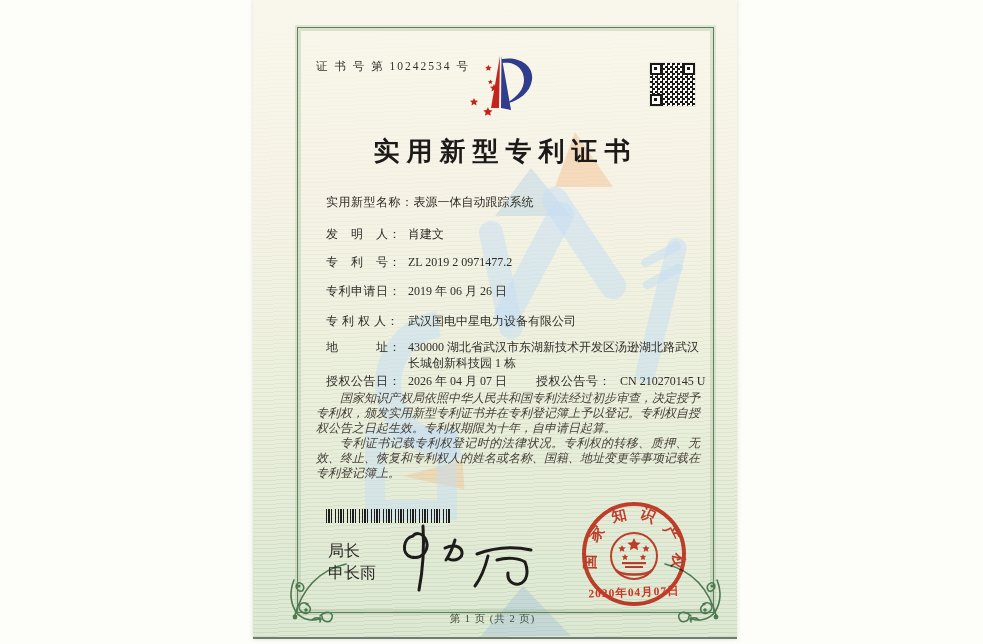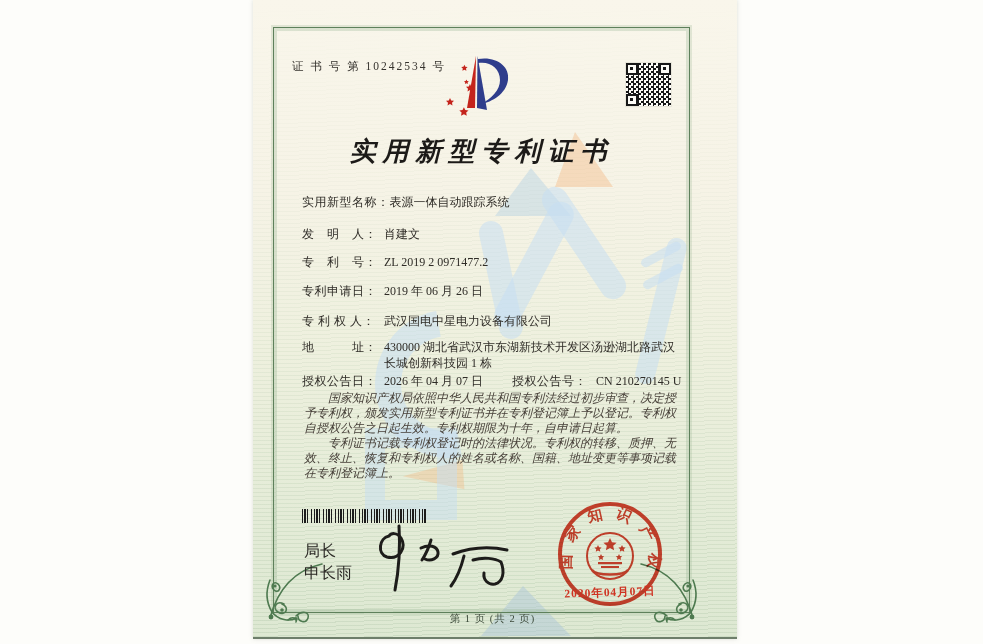--- a/index.html
+++ b/index.html
@@ -28,21 +28,21 @@
   .wm{position:absolute;pointer-events:none;}
   .wm-tri-blue1{left:242px;top:168px;width:0;height:0;border-left:36px solid transparent;border-right:40px solid transparent;border-bottom:48px solid rgba(173,205,228,.40);}
   .wm-tri-orange1{left:302px;top:132px;width:0;height:0;border-left:20px solid transparent;border-right:38px solid transparent;border-bottom:55px solid rgba(243,183,130,.42);}
   .wm-tri-orange2{left:152px;top:455px;width:0;height:0;border-left:55px solid transparent;border-right:8px solid transparent;border-bottom:28px solid rgba(243,183,130,.38);transform:rotate(12deg);}
   .wm-tri-blue2{left:228px;top:586px;width:0;height:0;border-left:42px solid transparent;border-right:48px solid transparent;border-bottom:50px solid rgba(168,196,218,.45);}
   .wm-stroke{position:absolute;background:rgba(198,222,242,.55);border-radius:14px;}
   .wm-arc{position:absolute;border:26px solid rgba(198,222,242,.55);border-radius:50%;border-top-color:transparent;border-right-color:transparent;}
   .wm-sq{position:absolute;border:20px solid rgba(198,222,242,.5);}
   
   .content{
-    position:absolute;left:20px;top:27px;width:415px;height:584px;
+    position:absolute;left:44px;top:27px;width:415px;height:584px;
     border:1.5px solid #5e805b;
     box-shadow:inset 0 0 0 3px rgba(150,180,145,.30), 0 0 0 2px rgba(150,180,145,.25);
   }
   .corner{position:absolute;width:66px;height:66px;color:#4e7a50;}
   .corner.bl{left:-12px;bottom:-14px;}
   .corner.br{right:-12px;bottom:-14px;transform:scaleX(-1);}
   
   .cert-no{position:absolute;left:18px;top:31px;font-size:11.5px;letter-spacing:2px;color:#35322d;}
   .logo{position:absolute;left:160px;top:24px;width:86px;height:66px;}
   .qr{
@@ -50,36 +50,36 @@
     background-image:
       repeating-conic-gradient(#181818 0% 25%, transparent 0% 50%);
     background-size:5px 5px;
     outline:1px solid #e8e6da;
   }
   .qr .finder{position:absolute;width:12px;height:12px;border:2.5px solid #181818;background:#fdfcf7;box-sizing:border-box;}
   .qr .finder i{position:absolute;left:2px;top:2px;width:3px;height:3px;background:#181818;display:block;}
   .qr .f1{left:0;top:0;} .qr .f2{right:0;top:0;} .qr .f3{left:0;bottom:0;}
   .title{
     position:absolute;left:0;top:106px;width:100%;margin:0;text-align:center;
-    font-size:26px;font-weight:bold;letter-spacing:7px;color:#1c1a18;font-style:italic;
+    font-size:26px;font-weight:bold;letter-spacing:7px;color:#1c1a18;
   }
   
   .fields{position:absolute;left:28px;top:160px;width:372px;font-size:12px;color:#2f2c27;}
   .row{position:absolute;left:0;display:flex;align-items:flex-start;line-height:16px;}
   .row .lab{flex:0 0 82px;letter-spacing:.5px;white-space:nowrap;}
   .row .val{flex:1;}
   .r-name{top:6px;} .r-inv{top:38px;} .r-pno{top:66px;} .r-fdate{top:95px;}
   .r-owner{top:125px;} .r-addr{top:151px;justify-content:center;} .r-grant{top:185px;}
   .r-addr .val{width:292px;}
   .grant2{position:absolute;left:210px;top:0;display:flex;white-space:nowrap;}
   .grant2 .lab{letter-spacing:.5px;margin-right:2px;}
   
   .paras{position:absolute;left:18px;top:363px;width:384px;font-size:12px;line-height:14.8px;
     color:#474039;font-style:italic;text-align:justify;}
-  .paras p{margin:0 0 1px 12px;text-indent:2em;}
+  .paras p{margin:0 0 1px 0;text-indent:2em;}
   
   .barcode{
     position:absolute;left:28px;top:481px;width:124px;height:14px;
     background:
       repeating-linear-gradient(90deg,#1c1c1c 0 1px,transparent 1px 2px,#1c1c1c 2px 4px,transparent 4px 5px,#1c1c1c 5px 6px,transparent 6px 9px,#1c1c1c 9px 10px,transparent 10px 12px);
   }
   .officer{position:absolute;left:30px;top:512px;font-family:"Liberation Sans","DejaVu Sans",sans-serif;
     font-size:16px;font-weight:normal;color:#2b2925;line-height:22px;}
   .sig{position:absolute;left:95px;top:492px;width:150px;height:80px;color:#1d1c1a;}
   .seal{position:absolute;left:280px;top:470px;width:112px;height:112px;opacity:.95;mix-blend-mode:multiply;}

